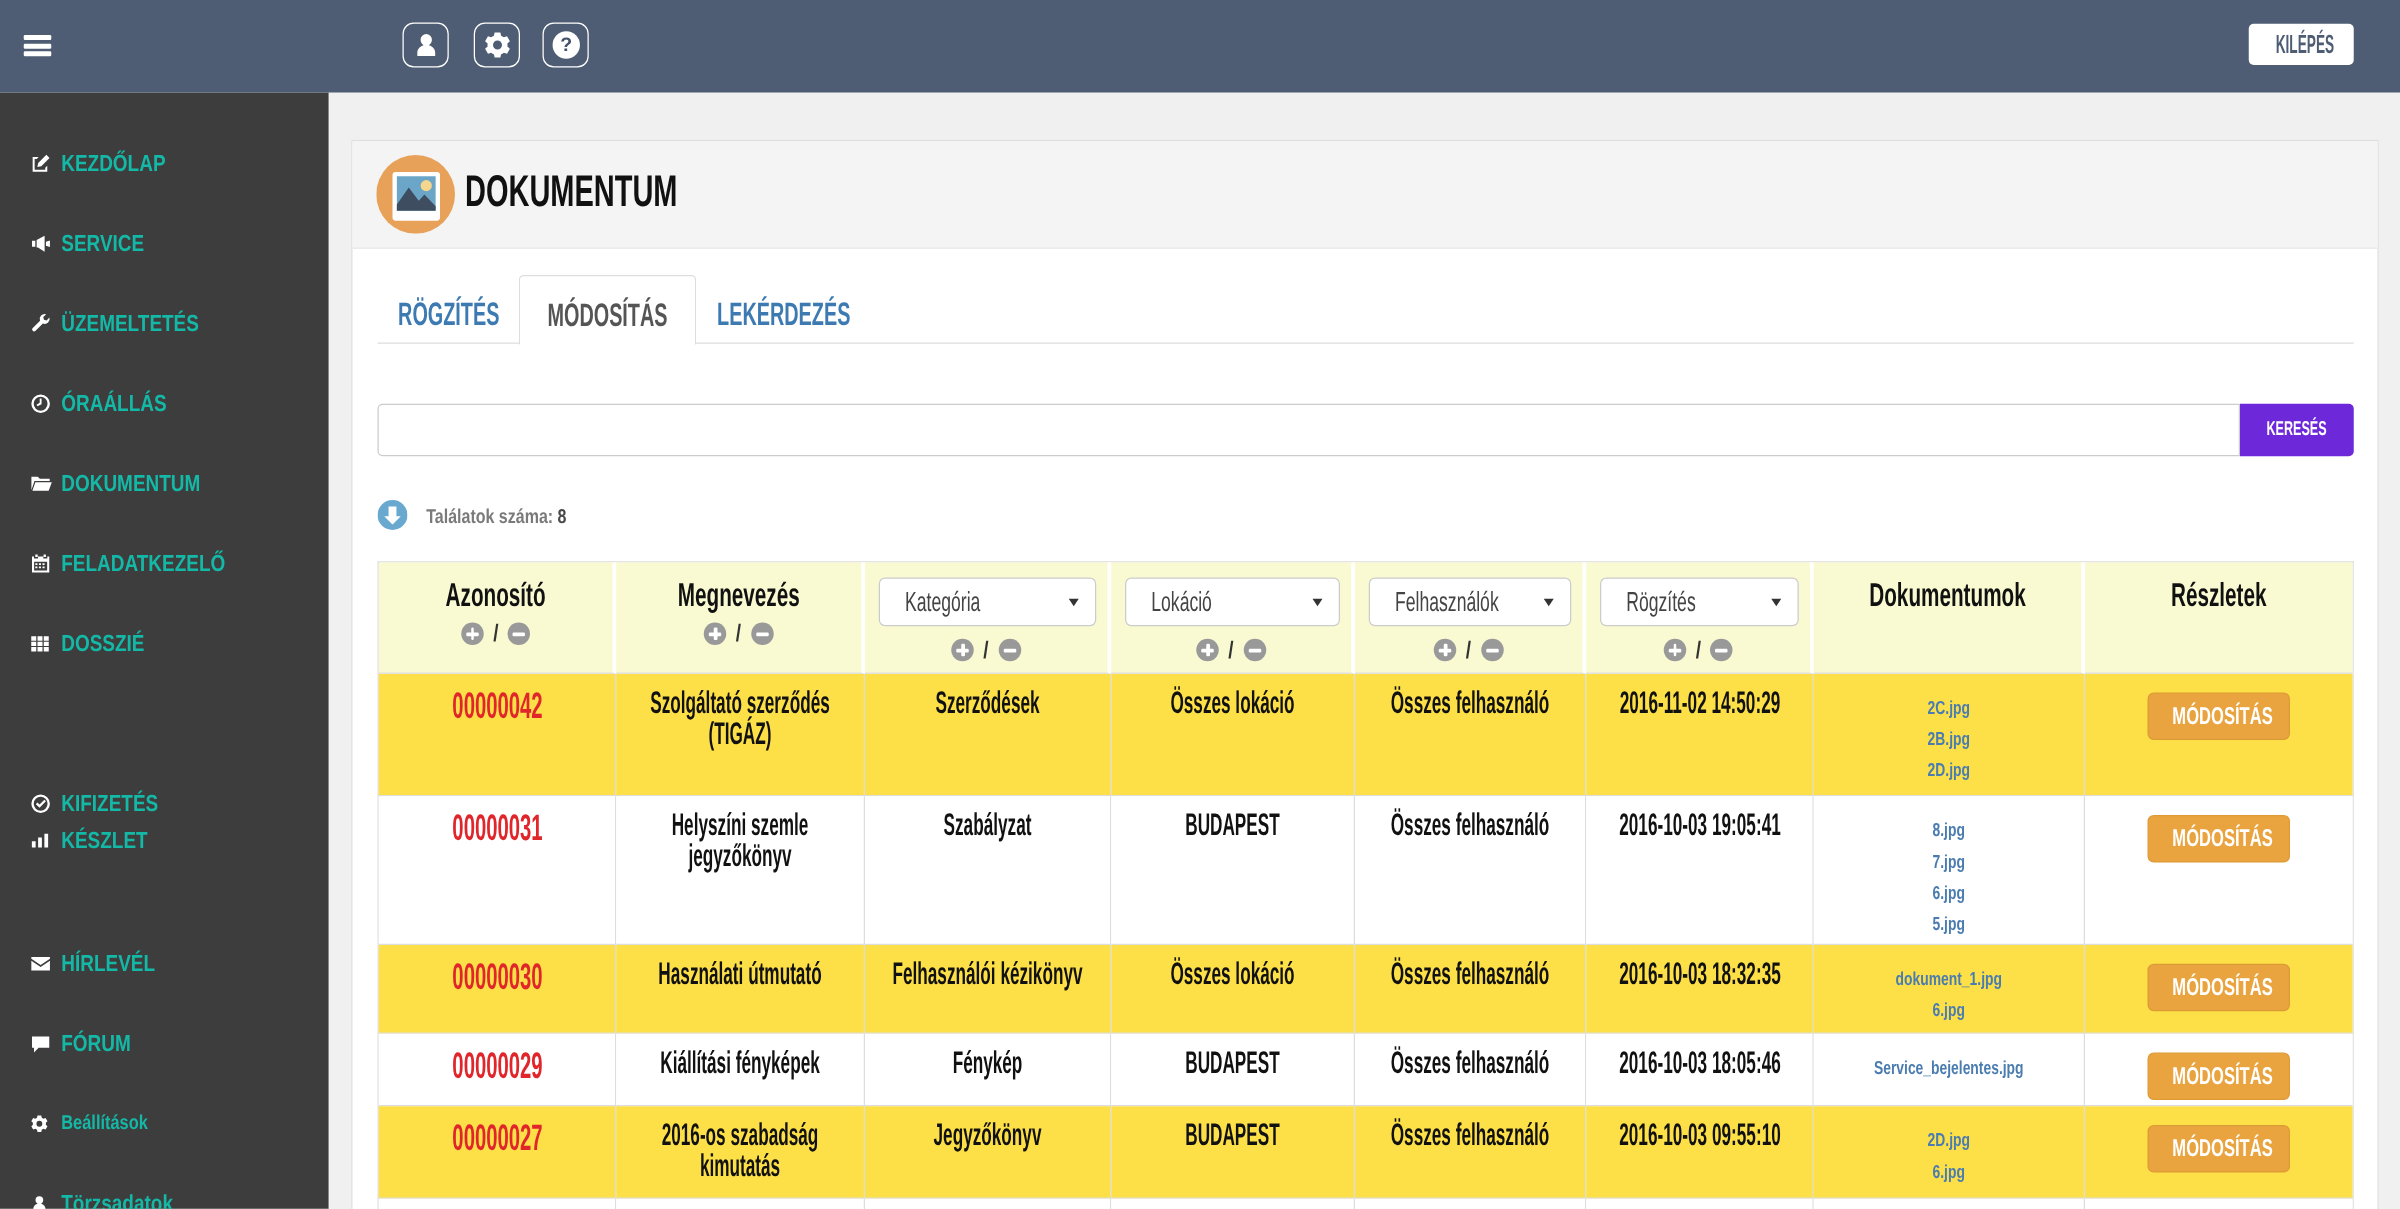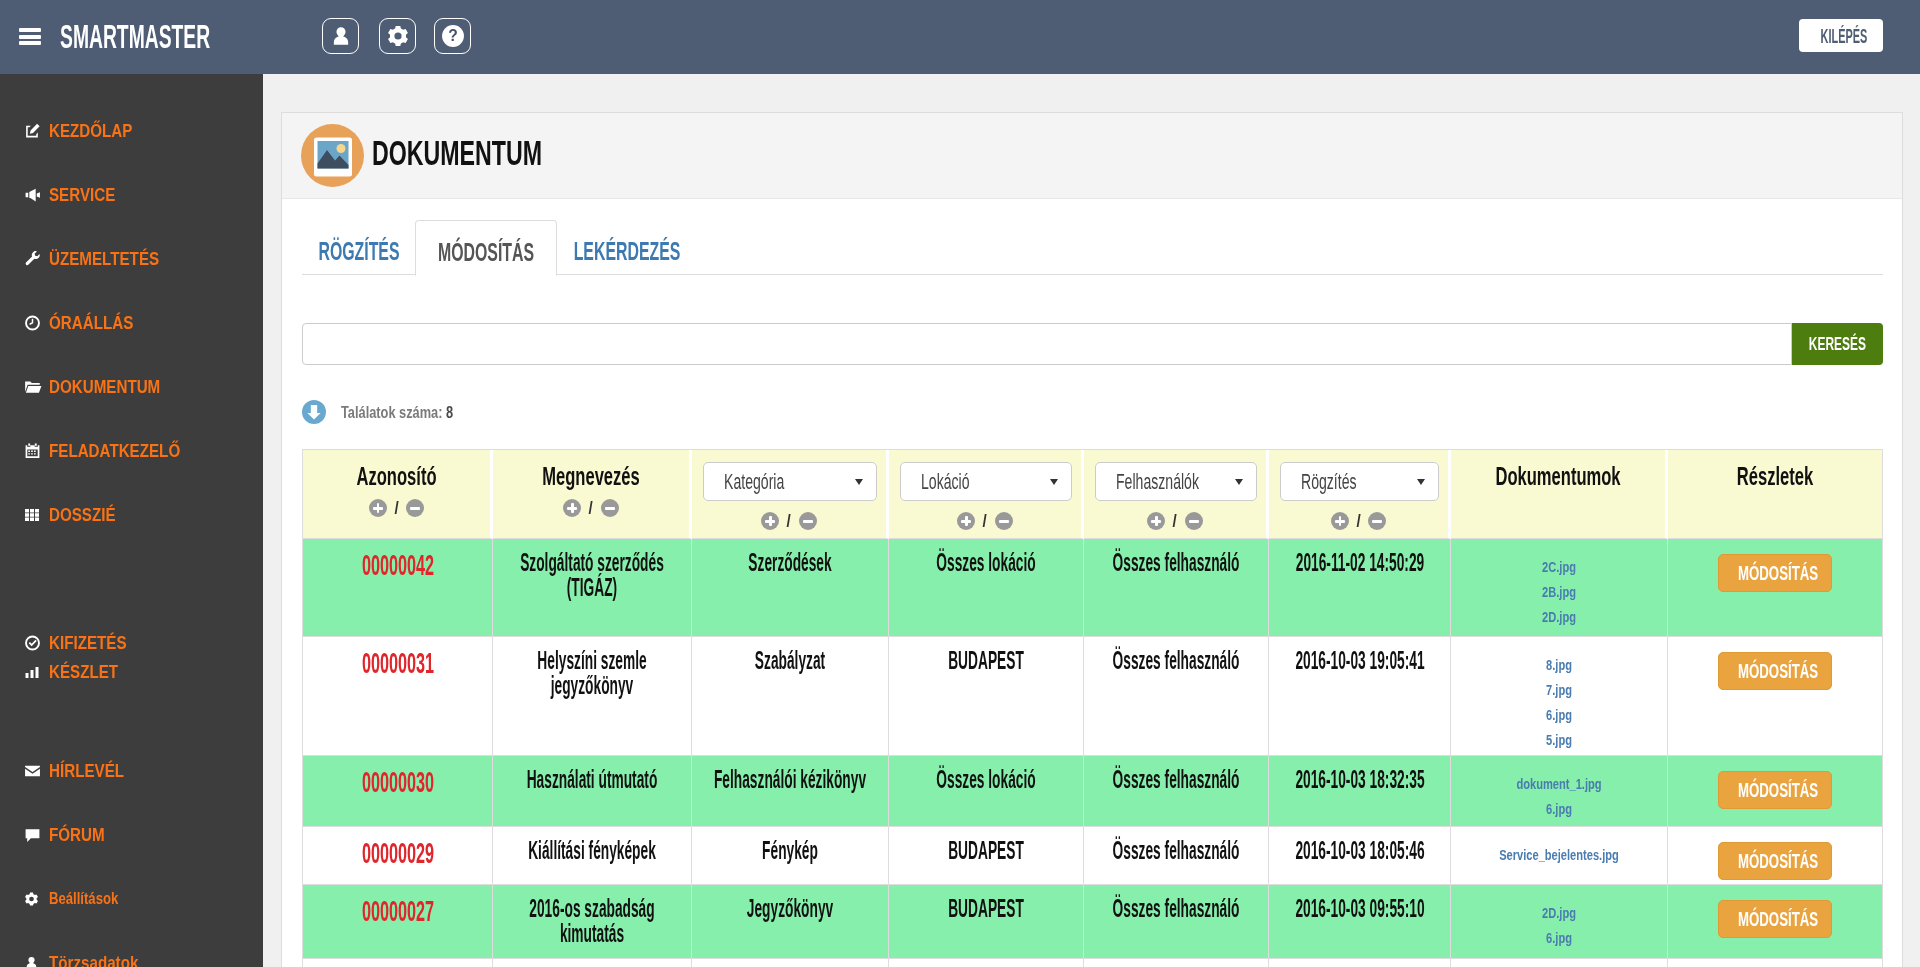--- a/index.html
+++ b/index.html
@@ -13,50 +13,50 @@
 #burger i{display:block;height:4px;background:#fff;border-radius:1px;margin-bottom:2.5px}
 #logo{position:absolute;left:60px;top:0;height:74px;line-height:74px;color:#fff;
  font-size:33px;font-weight:bold}
 #logo .cxl{transform:scaleX(.585)}
 .tbtn{position:absolute;top:18px;width:37px;height:36px;border:1.5px solid #fff;border-radius:9px}
 .tbtn svg{position:absolute;left:50%;top:50%;transform:translate(-50%,-50%)}
 #kilepes{position:absolute;left:1799px;top:19px;width:84px;height:33px;background:#fff;
  border-radius:4px;text-align:center;line-height:33px;color:#4e5d73;font-size:21px;font-weight:bold}
 #kilepes .cx{transform:scaleX(.52)}
 #side{position:absolute;left:0;top:74px;width:263px;height:893px;background:#3d3d3d}
-.mi{position:absolute;left:0;width:263px;height:64px;color:#f97316}
+.mi{position:absolute;left:0;width:263px;height:64px;color:#14b8a6}
 .mi svg{position:absolute;left:24px;top:50%;transform:translateY(-50%)}
 .mi .lb{position:absolute;left:49px;top:0;height:64px;line-height:64px;font-size:18.5px;font-weight:bold;white-space:nowrap}
 #main{position:absolute;left:263px;top:74px;width:1657px;height:893px;background:#f0f0f0}
 #panel{position:absolute;left:18px;top:38px;width:1622px;height:980px;background:#fff;border:1px solid #ddd}
 #phead{position:absolute;left:0;top:0;width:1620px;height:86px;background:#f4f4f4;border-bottom:1px solid #e8e8e8}
 #picon{position:absolute;left:19px;top:11px}
 #ptitle{position:absolute;left:90px;top:0;height:86px;line-height:81px;font-size:35.5px;font-weight:bold;color:#111;white-space:nowrap}
 #ptitle .cxl{transform:scaleX(.653)}
 #tabs{position:absolute;left:20px;top:107px;width:1581px;height:55px;border-bottom:1px solid #ddd}
 .tab{position:absolute;top:0;height:55px;line-height:62px;text-align:center;font-size:26px;font-weight:bold;color:#3c7ab1;white-space:nowrap}
 .tab .cx{position:absolute;left:50%;top:0;white-space:nowrap;transform:translateX(-50%) scaleX(.61)}
 .tab.act{background:#fff;border:1px solid #ddd;border-bottom:1px solid #fff;border-radius:4px 4px 0 0;height:56px;color:#555}
 #searchrow{position:absolute;left:20px;top:210px;width:1581px;height:42px}
 #sinput{position:absolute;left:0;top:0;width:1490px;height:42px;background:#fff;border:1px solid #ccc;border-radius:4px 0 0 4px}
-#sbtn{position:absolute;left:1490px;top:0;width:91px;height:42px;background:#4d7c0f;border-radius:0 4px 4px 0;
- color:#fff;font-size:19px;font-weight:bold;text-align:center;line-height:42px}
+#sbtn{position:absolute;left:1490px;top:0;width:91px;height:42px;background:#6d28d9;border-radius:0 4px 4px 0;
+ color:#fff;font-size:16px;font-weight:bold;text-align:center;line-height:42px}
 #sbtn .cx{transform:scaleX(.63)}
 #found{position:absolute;left:20px;top:287px;height:24px;line-height:24px;font-size:16px;font-weight:bold;color:#7a7a7a}
 #found .cxl{transform:scaleX(.8)}
 #found svg{vertical-align:-6px;margin-right:11px}
 #found b{color:#4a4a4a}
 table{position:absolute;left:20px;top:336px;width:1579px;border-collapse:separate;border-spacing:0;table-layout:fixed;
  border:1px solid #ddd;border-bottom:none}
 th{background:#fafad2;height:89px;position:relative;border-right:3px solid #fff;border-bottom:1px solid #ddd;
  font-size:21px;font-weight:bold;color:#111;padding:0;vertical-align:top}
 th:last-child{border-right:none}
 td{border-right:1px solid #ddd;border-bottom:1px solid #ddd;vertical-align:top;padding:0 6px;text-align:center}
 td:last-child{border-right:none}
-tr.g td{background:#86efac}
+tr.g td{background:#fde047}
 tr.w td{background:#fff}
 .t1{position:absolute;left:0;top:11px;width:100%;text-align:center;transform:scaleX(.625);font-size:26.5px}
 .pm{position:absolute;left:0;width:100%;text-align:center;height:19px;line-height:19px;font-size:19px;color:#333;font-weight:bold}
 .pm .ci{display:inline-block;width:18px;height:18px;border-radius:50%;background:#999;position:relative;vertical-align:-3px}
 .pm .ci i{position:absolute;left:4px;top:8px;width:10px;height:2.6px;background:#fff;border-radius:1px}
 .pm .ci.p b{position:absolute;left:7.7px;top:4.3px;width:2.6px;height:10px;background:#fff;border-radius:1px}
 .pm .sl{display:inline-block;margin:0 7px;transform:scaleX(.8)}
 .sel{position:absolute;left:11px;right:9px;top:12px;height:39px;background:#fff;border:1px solid #ccc;border-radius:5px;text-align:left}
 .sel .sx{position:absolute;left:20px;top:0;height:37px;line-height:37px;font-size:22px;color:#444;font-weight:normal}
 .sel .cxl{transform:scaleX(.64)}
@@ -70,21 +70,20 @@
 .obtn .cx{transform:scaleX(.68)}
 </style>
 </head>
 <body>
 <div id="topbar">
  <div id="burger">
       <i></i>
       <i></i>
       <i></i>
     </div>
- <div id="logo"><span class="cxl">SMARTMASTER</span></div>
  <div class="tbtn" style="left:322px">
   <svg width="22" height="22" viewBox="0 0 16 16" fill="#fff">
         <path d="M8 1.6a3.3 3.3 0 0 1 3.3 3.3c0 1.4-.8 2.6-1.8 3.2 2.4.7 3.7 2.4 3.7 4.4v1.9H2.8v-1.9c0-2 1.3-3.7 3.7-4.4-1-.6-1.8-1.8-1.8-3.2A3.3 3.3 0 0 1 8 1.6z"></path>
       </svg>
  </div>
  <div class="tbtn" style="left:379px">
   <svg width="23" height="23" viewBox="0 0 16 16" fill="#fff">
         <path fill-rule="evenodd" d="M6.4 1h3.2l.4 1.8a5.3 5.3 0 0 1 1.5.9l1.8-.6 1.6 2.8-1.4 1.2a5.4 5.4 0 0 1 0 1.8l1.4 1.2-1.6 2.8-1.8-.6a5.3 5.3 0 0 1-1.5.9L9.6 15H6.4l-.4-1.8a5.3 5.3 0 0 1-1.5-.9l-1.8.6-1.6-2.8 1.4-1.2a5.4 5.4 0 0 1 0-1.8L1.1 5.9l1.6-2.8 1.8.6a5.3 5.3 0 0 1 1.5-.9zM8 5.5A2.5 2.5 0 1 0 8 10.5 2.5 2.5 0 0 0 8 5.5z"></path>
       </svg>
  </div>

